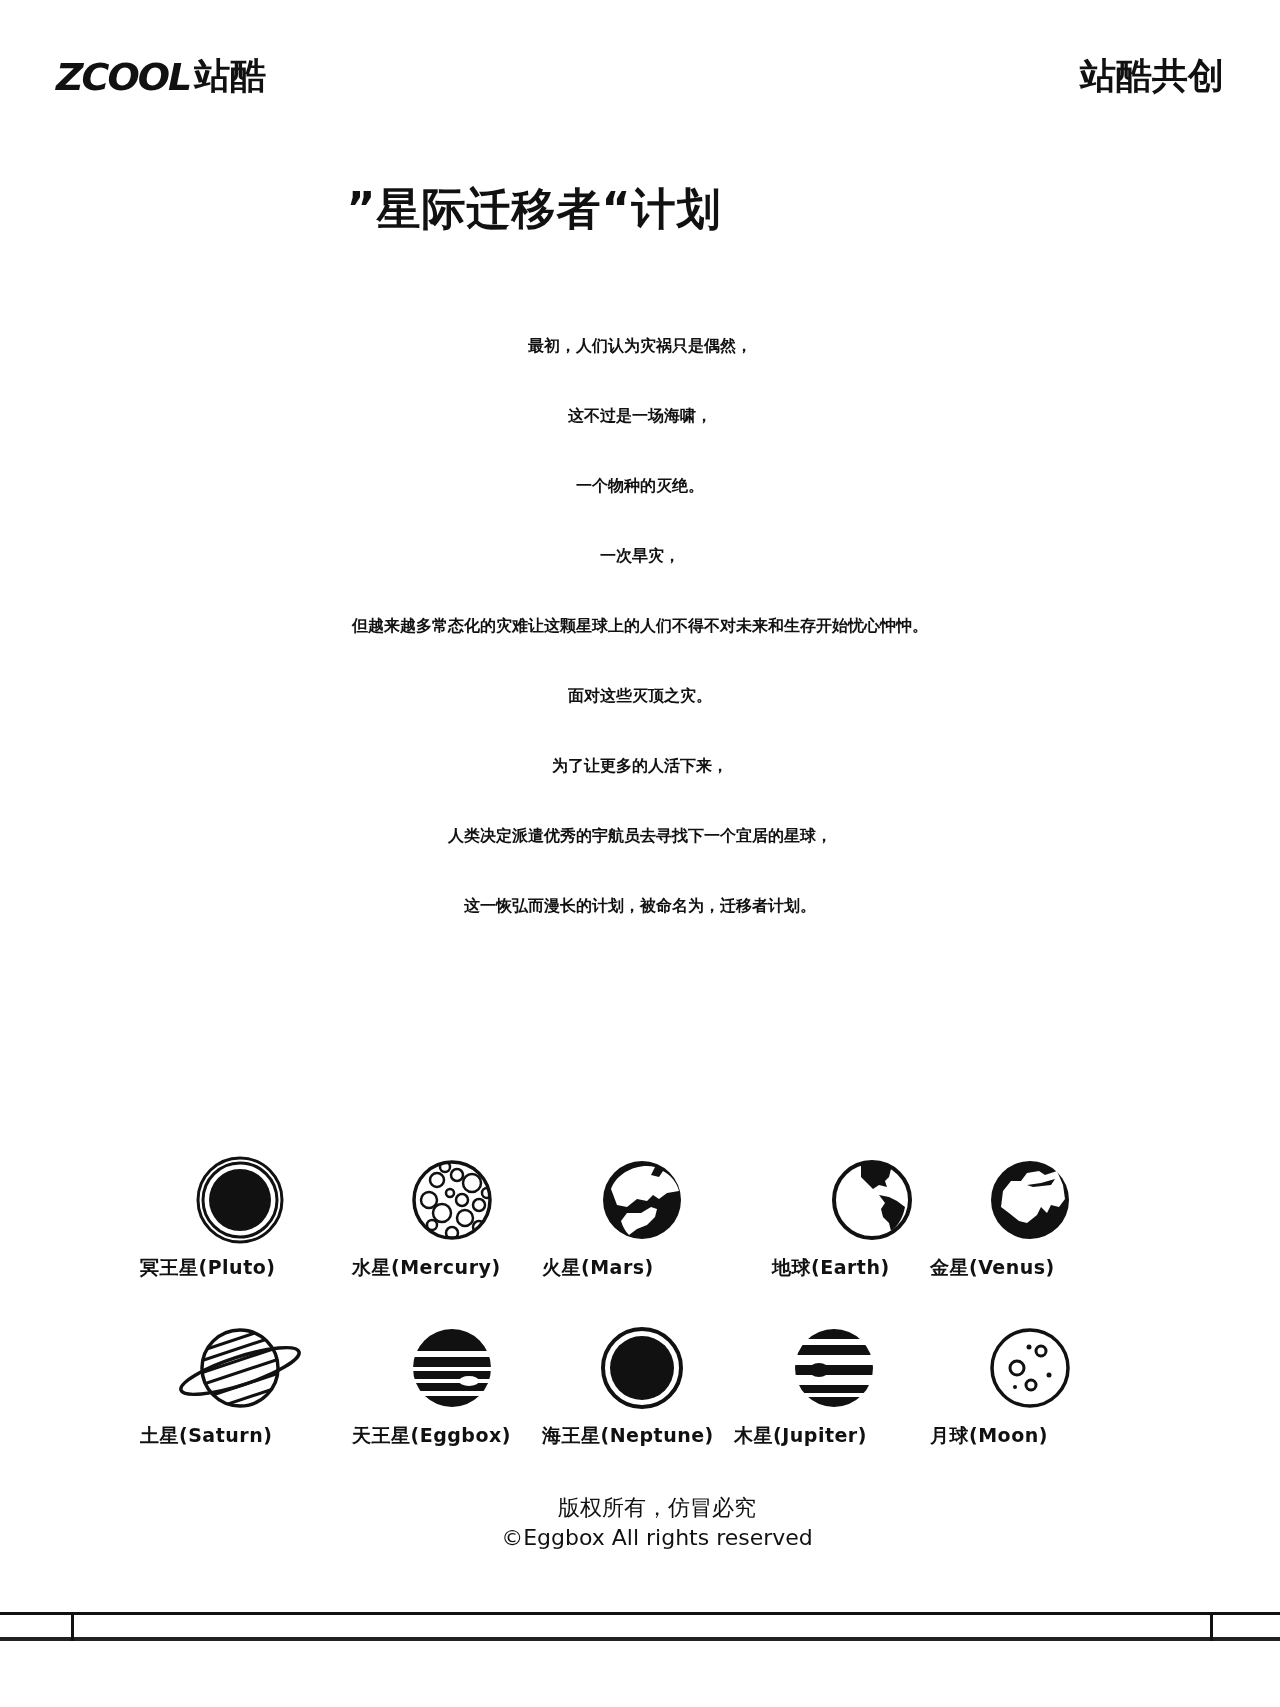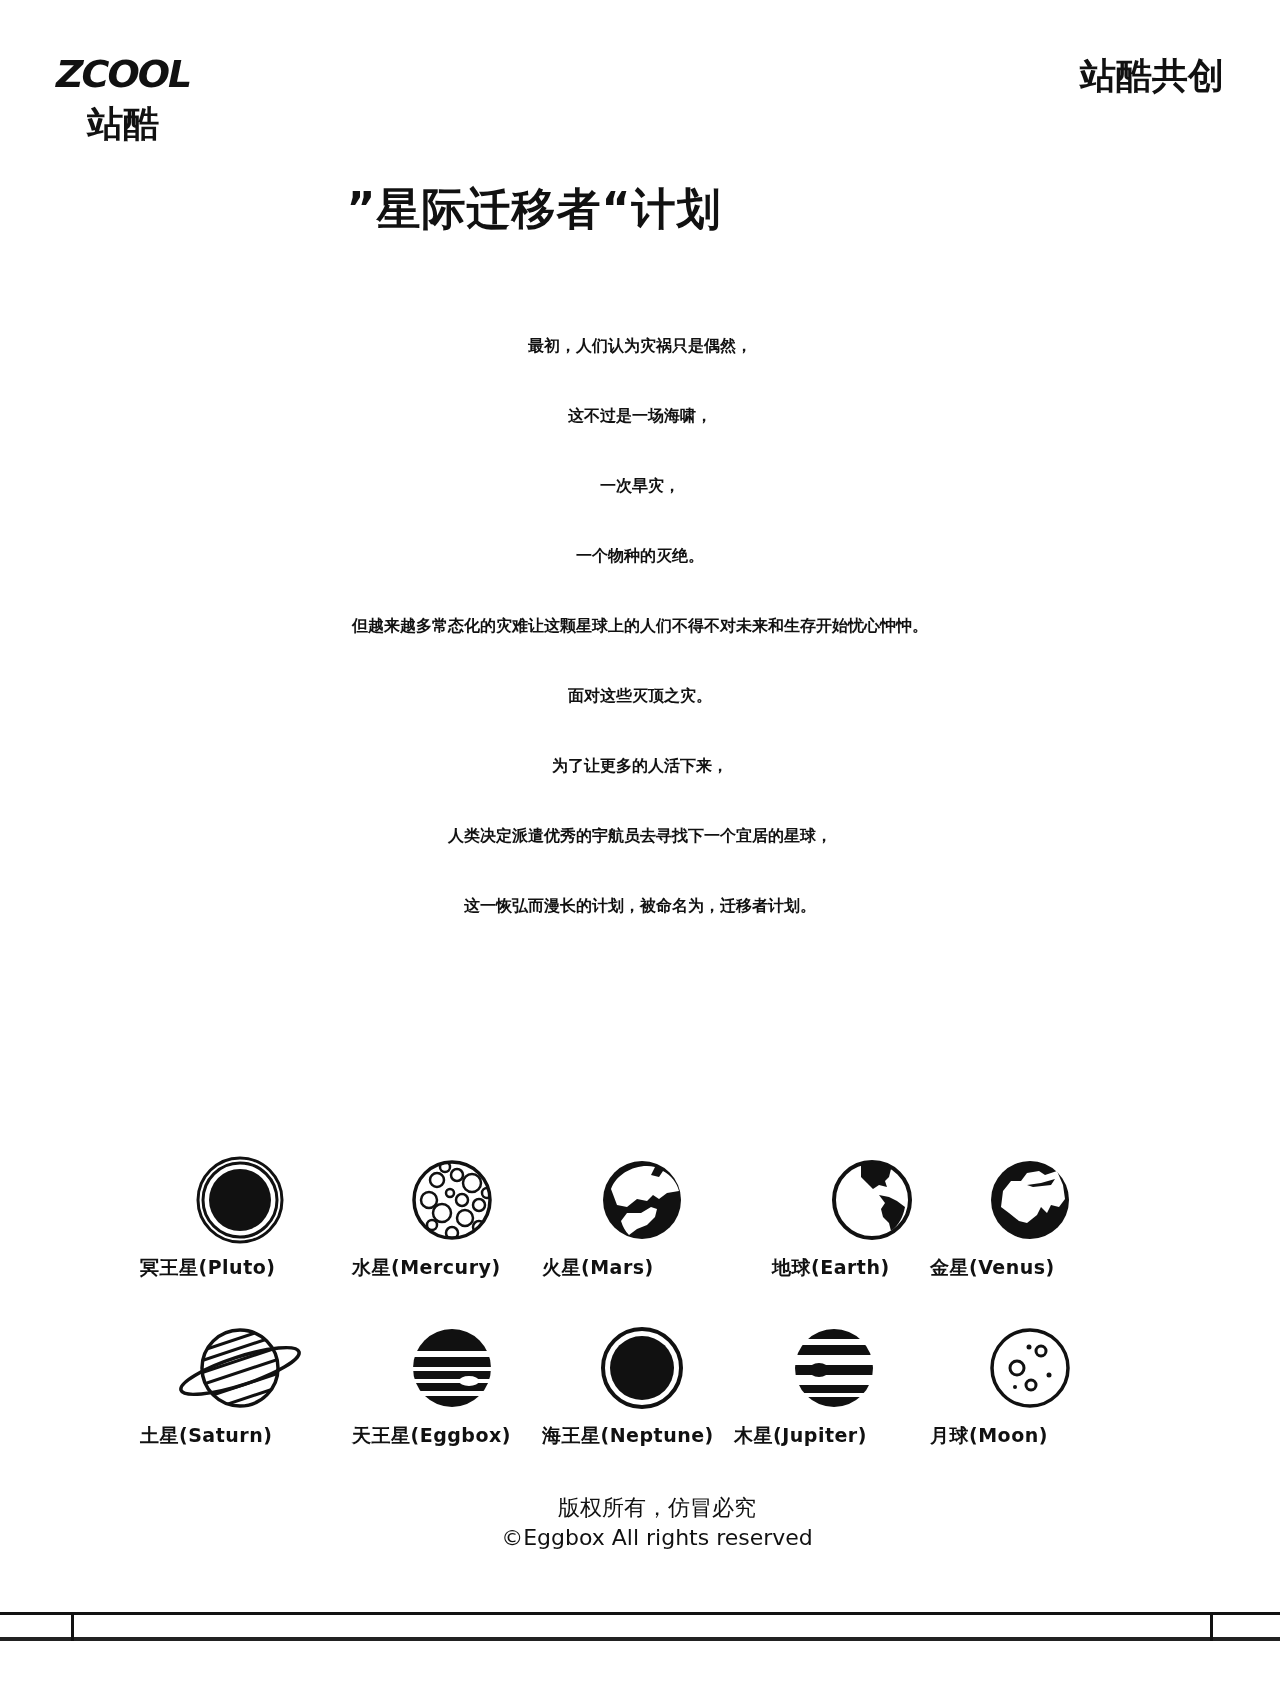--- a/index.html
+++ b/index.html
@@ -1,17 +1,17 @@
 <!DOCTYPE html>
 <html><head>
 <meta charset="utf-8">
 <style>
   html,body{margin:0;padding:0;background:#fff;}
   body{width:1280px;height:1707px;position:relative;overflow:hidden;font-family:"DejaVu Sans",sans-serif;color:#111;}
-  .logo{position:absolute;left:56px;top:52px;display:flex;align-items:center;gap:4px;flex-direction:column;}
+  .logo{position:absolute;left:56px;top:52px;display:flex;align-items:center;gap:4px;}
   .logo-en{font-family:"DejaVu Sans",sans-serif;font-weight:900;font-size:38px;letter-spacing:-2px;font-style:italic;}
   .logo-cn{font-weight:700;font-size:36px;}
   .brand-right{position:absolute;right:56px;top:52px;font-weight:700;font-size:36px;text-align:center;}
   .title{position:absolute;left:0;width:1068px;top:180px;text-align:center;font-size:44px;font-weight:700;letter-spacing:1px;}
   .poem{position:absolute;left:0;width:1280px;top:326px;text-align:center;}
   .poem p{margin:0;height:70px;line-height:40px;font-size:16px;font-weight:700;}
   .planets{position:absolute;left:0;width:1280px;top:1155px;}
   .prow{position:absolute;left:0;width:1280px;}
   .planet{position:absolute;width:200px;margin-left:-100px;text-align:left;}
   .planet svg{display:block;margin:0 auto;}
@@ -28,22 +28,22 @@
   <span class="logo-en">ZCOOL</span>
   <span class="logo-cn">站酷</span>
 </div>
 <div class="brand-right">站酷共创</div>
 
 <h1 class="title" style="margin:0">”星际迁移者“计划</h1>
 
 <div class="poem">
   <p>最初，人们认为灾祸只是偶然，</p>
   <p>这不过是一场海啸，</p>
+  <p>一个物种的灭绝。</p>
   <p>一次旱灾，</p>
-  <p>一个物种的灭绝。</p>
   <p>但越来越多常态化的灾难让这颗星球上的人们不得不对未来和生存开始忧心忡忡。</p>
   <p>面对这些灭顶之灾。</p>
   <p>为了让更多的人活下来，</p>
   <p>人类决定派遣优秀的宇航员去寻找下一个宜居的星球，</p>
   <p>这一恢弘而漫长的计划，被命名为，迁移者计划。</p>
 </div>
 
 <div class="planets">
   <div class="prow" style="top:0">
     <div class="planet" style="left:240px">

